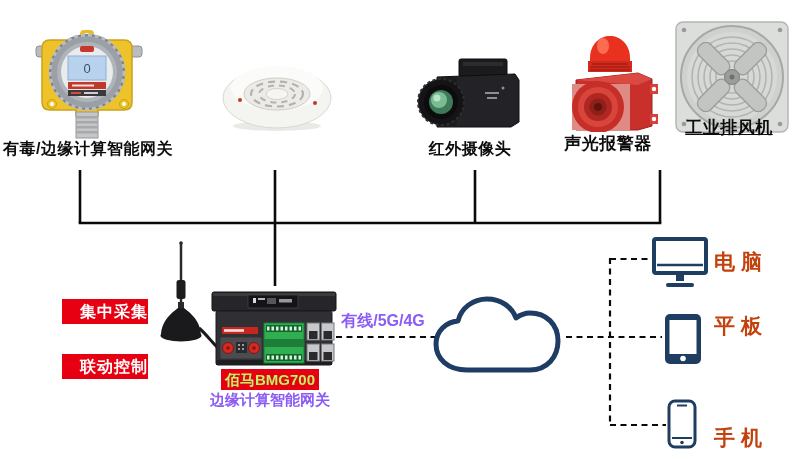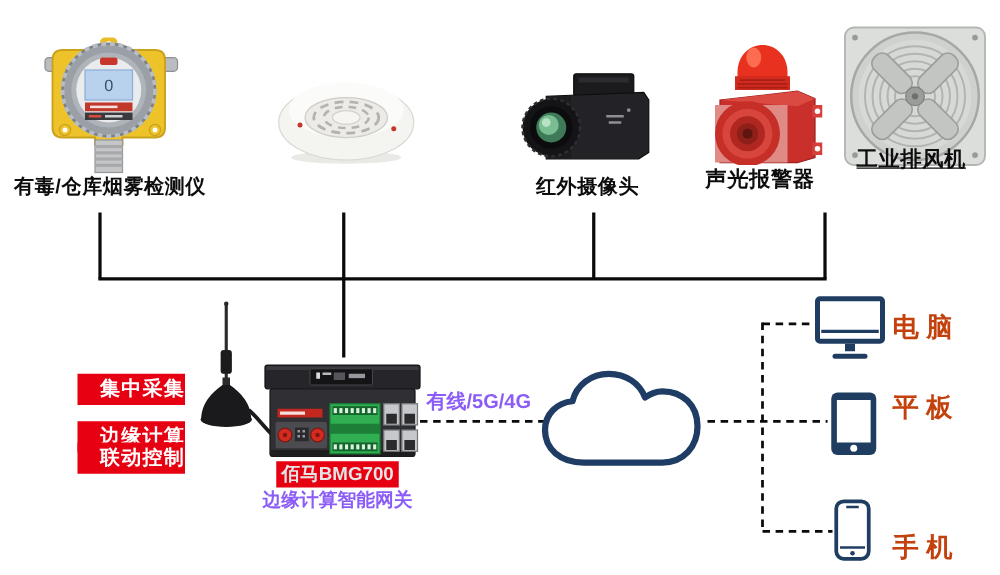--- a/index.html
+++ b/index.html
@@ -14,21 +14,21 @@
     color:#0d0d0d;letter-spacing:0.5px;white-space:nowrap;z-index:5;
   }
   .dev-label.heavy{font-weight:800;font-size:17px;}
   .feature-tag{
     position:absolute;left:62px;width:86px;height:25px;line-height:25px;
     background:#e60012;color:#ffffff;font-size:16px;font-weight:700;
     text-align:right;letter-spacing:1px;z-index:5;
   }
   .model-tag{
     position:absolute;left:221px;top:369px;width:98px;height:21px;line-height:21px;
-    background:#e60012;color:#e5e5e5;font-size:15px;font-weight:700;text-align:center;z-index:6;
+    background:#e60012;color:#bef264;font-size:15px;font-weight:700;text-align:center;z-index:6;
   }
   .gw-caption{
     position:absolute;left:198px;top:391px;width:144px;text-align:center;
     font-size:15px;font-weight:600;color:#8b5cf6;z-index:6;white-space:nowrap;
   }
   .link-label{
     position:absolute;left:335px;top:311px;width:96px;text-align:center;
     font-size:16px;font-weight:800;color:#8b5cf6;z-index:6;white-space:nowrap;
   }
   .cloud-label{
@@ -173,27 +173,26 @@
           <rect x="50" y="12" width="16" height="38" rx="7"></rect>
         </g>
       <g transform="rotate(315 58 57)">
           <rect x="50" y="12" width="16" height="38" rx="7"></rect>
         </g>
     </g>
     <circle cx="58" cy="57" r="7.5" fill="#9b9d9b" stroke="#7f817f"></circle>
     <circle cx="58" cy="57" r="2.5" fill="#6e706e"></circle>
   </svg>
 
-  <div class="dev-label" style="left:2px;top:139px;width:172px;">有毒/仓库烟雾检测仪</div>
+  <div class="dev-label" style="left:2px;top:139px;width:172px;">有毒/边缘计算智能网关</div>
   <div class="dev-label" style="left:400px;top:139px;width:140px;">红外摄像头</div>
   <div class="dev-label heavy" style="left:538px;top:132px;width:140px;">声光报警器</div>
   <div class="dev-label heavy" style="left:659px;top:116px;width:140px;text-decoration:underline;">工业排风机</div>
 
   <div class="feature-tag" style="top:299px;">集中采集</div>
-  <div class="feature-tag" style="top:337px;">边缘计算</div>
   <div class="feature-tag" style="top:354px;">联动控制</div>
 
   <svg class="abs z2" style="left:145px;top:240px;" width="72" height="104" viewBox="0 0 72 104">
     <line x1="36" y1="3" x2="36" y2="68" stroke="#2a2a2c" stroke-width="2.5"></line>
     <circle cx="36" cy="3" r="1.8" fill="#2a2a2c"></circle>
     <rect x="31.5" y="40" width="9" height="19" rx="2.5" fill="#1c1c1e"></rect>
     <rect x="33" y="62" width="6" height="7" fill="#2a2a2c"></rect>
     <path d="M16,96 C16,80 28,72 33,68 L39,68 C44,72 56,80 56,96 Z" fill="#1a1a1c"></path>
     <ellipse cx="36" cy="95.5" rx="20.5" ry="6" fill="#1a1a1c"></ellipse>
   </svg>

